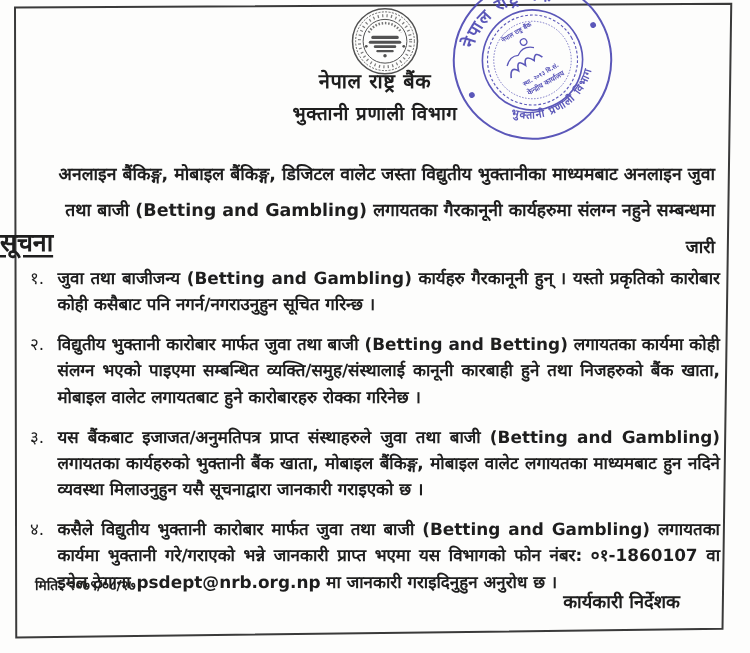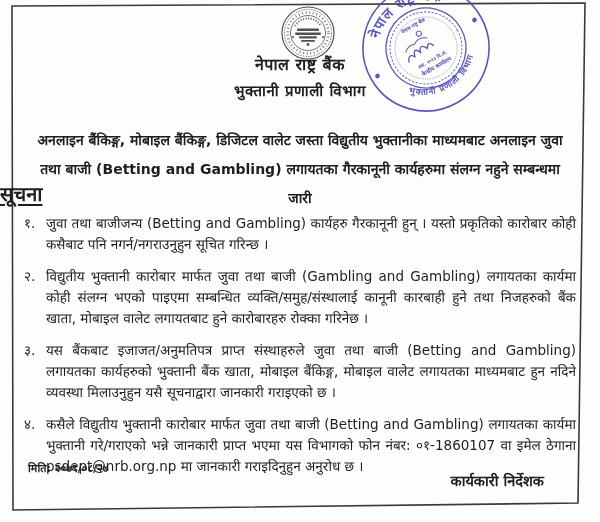--- a/index.html
+++ b/index.html
@@ -9,32 +9,32 @@
     font-family:"DejaVu Sans","Liberation Sans",sans-serif;
     -webkit-font-smoothing:antialiased;
   }
   .frame-svg{position:absolute;left:0;top:0;pointer-events:none;}
   .letterhead{position:absolute;top:53px;left:0;width:600px;text-align:center;}
   .org-name{font-size:16px;font-weight:700;letter-spacing:.5px;}
   .dept-name{font-size:15px;font-weight:700;margin-top:5px;letter-spacing:.5px;}
   .seal{position:absolute;top:5px;left:279px;opacity:.88;filter:blur(.3px);}
   .stamp{position:absolute;top:-18px;left:360px;opacity:.9;filter:blur(.4px);}
   .subject{
-    position:absolute;top:126px;left:28px;width:544px;text-align:center;
+    position:absolute;top:126px;left:28px;width:544px;text-align:right;
     font-size:14px;font-weight:700;line-height:29px;
   }
   .notice-title{position:absolute;top:180px;left:0;width:600px;text-align:left;}
   .notice-title span{
     font-size:20px;font-weight:700;
     text-decoration:underline;text-decoration-thickness:1.5px;text-underline-offset:3px;
   }
   .items{position:absolute;top:213px;left:24px;width:552px;}
   .item{display:flex;margin-bottom:11px;font-size:13.5px;line-height:21px;font-weight:500;}
   .item-number{flex:none;width:22px;}
-  .item-text{flex:1;text-align:justify;}
+  .item-text{flex:1;text-align:justify;font-weight:bold;}
   .footer-date{position:absolute;top:460px;left:28px;font-size:11px;font-weight:700;}
   .footer-sign{position:absolute;top:470px;right:56px;font-size:14.5px;font-weight:700;}
 </style>
 </head>
 <body>
 
 <svg class="frame-svg" width="600" height="522">
   <polygon points="12,6 585,3 578,503 13,510" fill="none" stroke="#3a3a3a" stroke-width="1.6"></polygon>
 </svg>
 
@@ -101,21 +101,21 @@
   <span>सूचना</span>
 </div>
 
 <div class="items">
   <div class="item">
     <span class="item-number">१.</span>
     <div class="item-text">जुवा तथा बाजीजन्य (Betting and Gambling) कार्यहरु गैरकानूनी हुन् । यस्तो प्रकृतिको कारोबार कोही कसैबाट पनि नगर्न/नगराउनुहुन सूचित गरिन्छ ।</div>
   </div>
   <div class="item">
     <span class="item-number">२.</span>
-    <div class="item-text">विद्युतीय भुक्तानी कारोबार मार्फत जुवा तथा बाजी (Gambling and Gambling) लगायतका कार्यमा कोही संलग्न भएको पाइएमा सम्बन्धित व्यक्ति/समुह/संस्थालाई कानूनी कारबाही हुने तथा निजहरुको बैंक खाता, मोबाइल वालेट लगायतबाट हुने कारोबारहरु रोक्का गरिनेछ ।</div>
+    <div class="item-text">विद्युतीय भुक्तानी कारोबार मार्फत जुवा तथा बाजी (Betting and Betting) लगायतका कार्यमा कोही संलग्न भएको पाइएमा सम्बन्धित व्यक्ति/समुह/संस्थालाई कानूनी कारबाही हुने तथा निजहरुको बैंक खाता, मोबाइल वालेट लगायतबाट हुने कारोबारहरु रोक्का गरिनेछ ।</div>
   </div>
   <div class="item">
     <span class="item-number">३.</span>
     <div class="item-text">यस बैंकबाट इजाजत/अनुमतिपत्र प्राप्त संस्थाहरुले जुवा तथा बाजी (Betting and Gambling) लगायतका कार्यहरुको भुक्तानी बैंक खाता, मोबाइल बैंकिङ्ग, मोबाइल वालेट लगायतका माध्यमबाट हुन नदिने व्यवस्था मिलाउनुहुन यसै सूचनाद्वारा जानकारी गराइएको छ ।</div>
   </div>
   <div class="item">
     <span class="item-number">४.</span>
     <div class="item-text">कसैले विद्युतीय भुक्तानी कारोबार मार्फत जुवा तथा बाजी (Betting and Gambling) लगायतका कार्यमा भुक्तानी गरे/गराएको भन्ने जानकारी प्राप्त भएमा यस विभागको फोन नंबर: ०१-1860107 वा इमेल ठेगाना psdept@nrb.org.np मा जानकारी गराइदिनुहुन अनुरोध छ ।</div>
   </div>
 </div>

